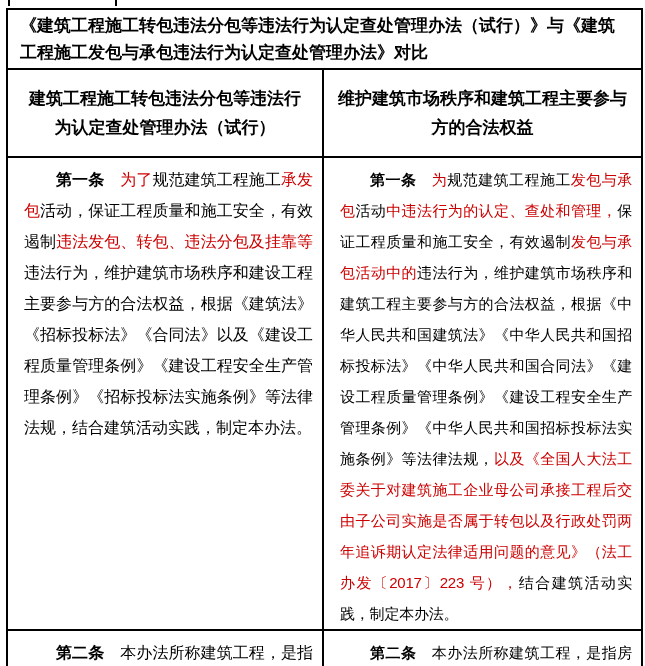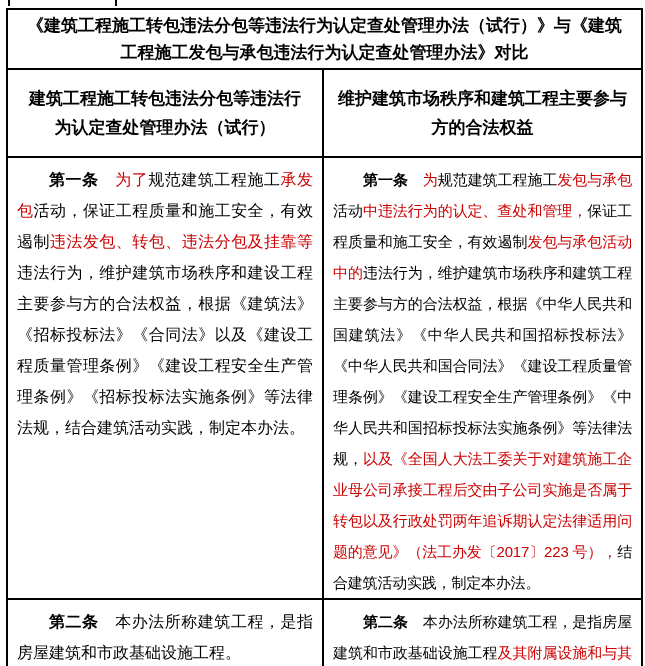--- a/index.html
+++ b/index.html
@@ -36,40 +36,39 @@
   table.doc-table td, table.doc-table th {
     border: 2px solid #000000;
     background: #ffffff;
     box-sizing: border-box;
   }
   col.c-left  { width: 316px; }
   col.c-right { width: 319px; }
 
   td.title-cell {
     height: 54px;
-    text-align: center;
     vertical-align: middle;
     font-weight: bold;
     font-size: 17px;
     line-height: 27px;
     padding: 2px 12px;
   }
   th.header-cell {
     height: 66px;
     text-align: center;
     vertical-align: middle;
     font-weight: bold;
     font-size: 17px;
     line-height: 29px;
     padding: 14px 14px;
     margin-top: 17px;
   }
   td.body-cell {
     vertical-align: top;
-    padding: 6px 9px 0 9px;
+    padding: 6px 9px 0 16px;
     font-size: 16px;
     line-height: 31px;
     text-align: justify;
   }
   td.body-cell.narrow {
     font-size: 15px;
     letter-spacing: -0.2px;
   }
   tr.row-article-1 { height: 437px; }
   tr.row-article-2 { height: 95px; }

